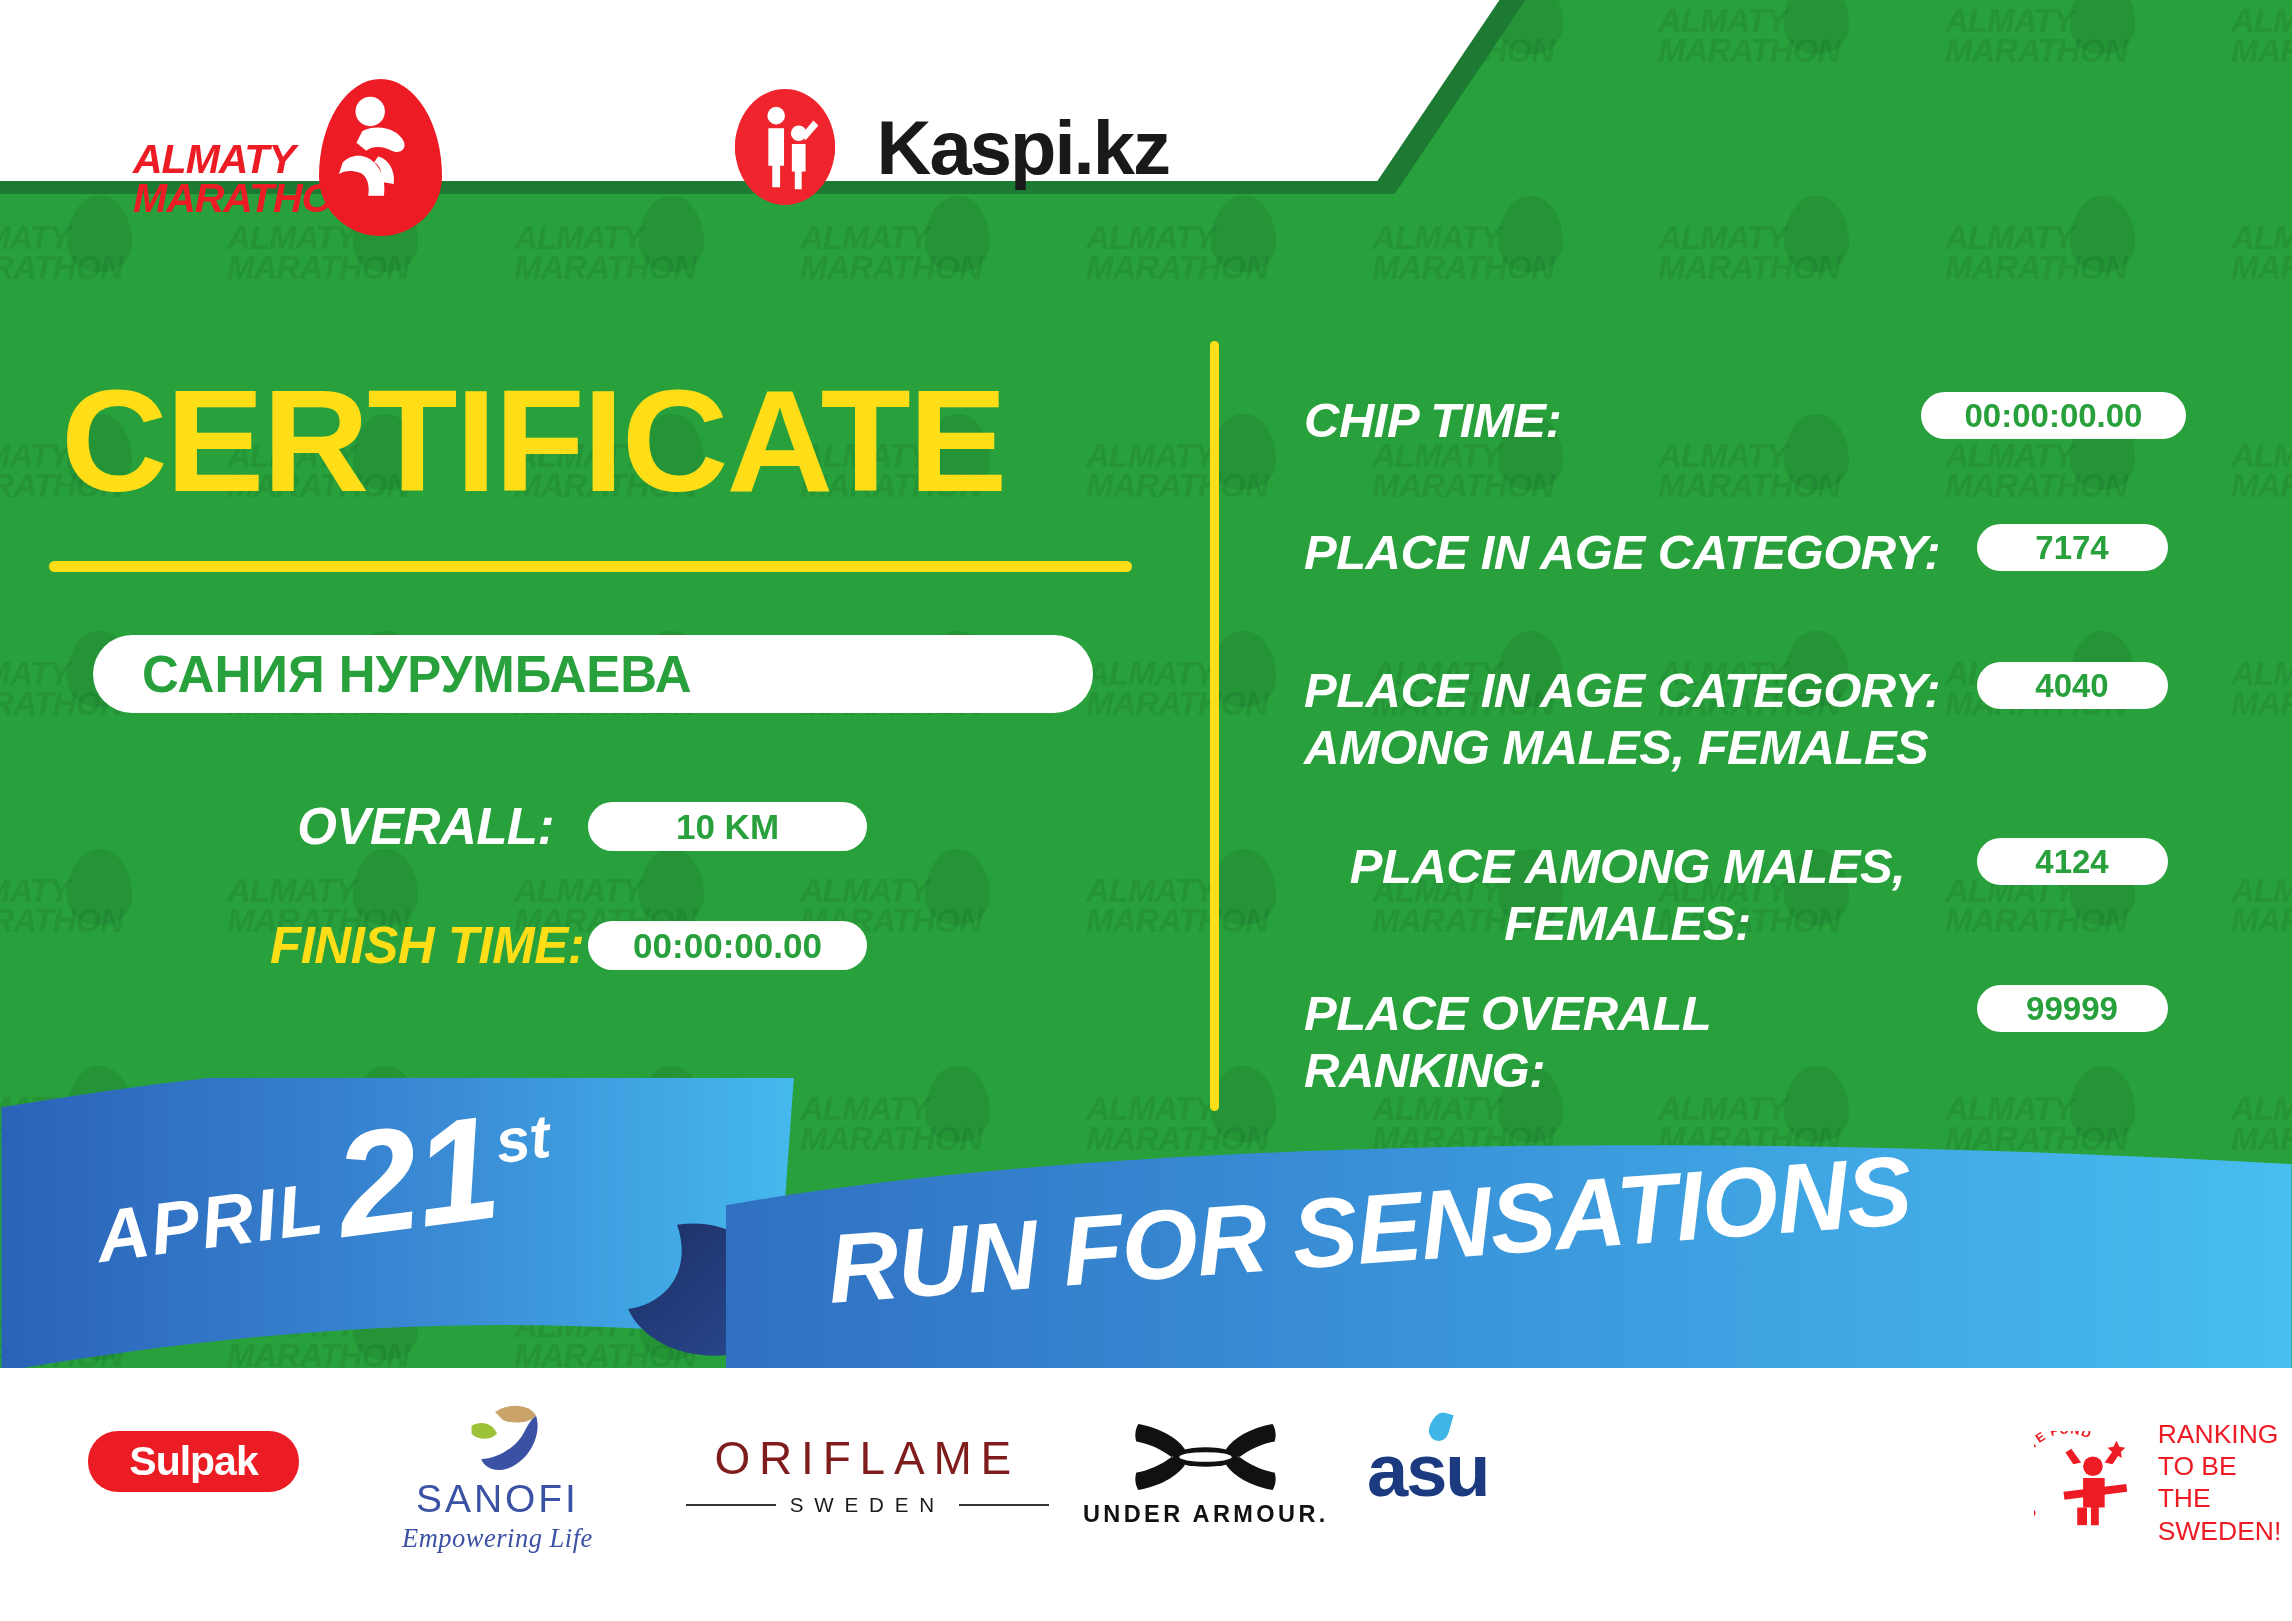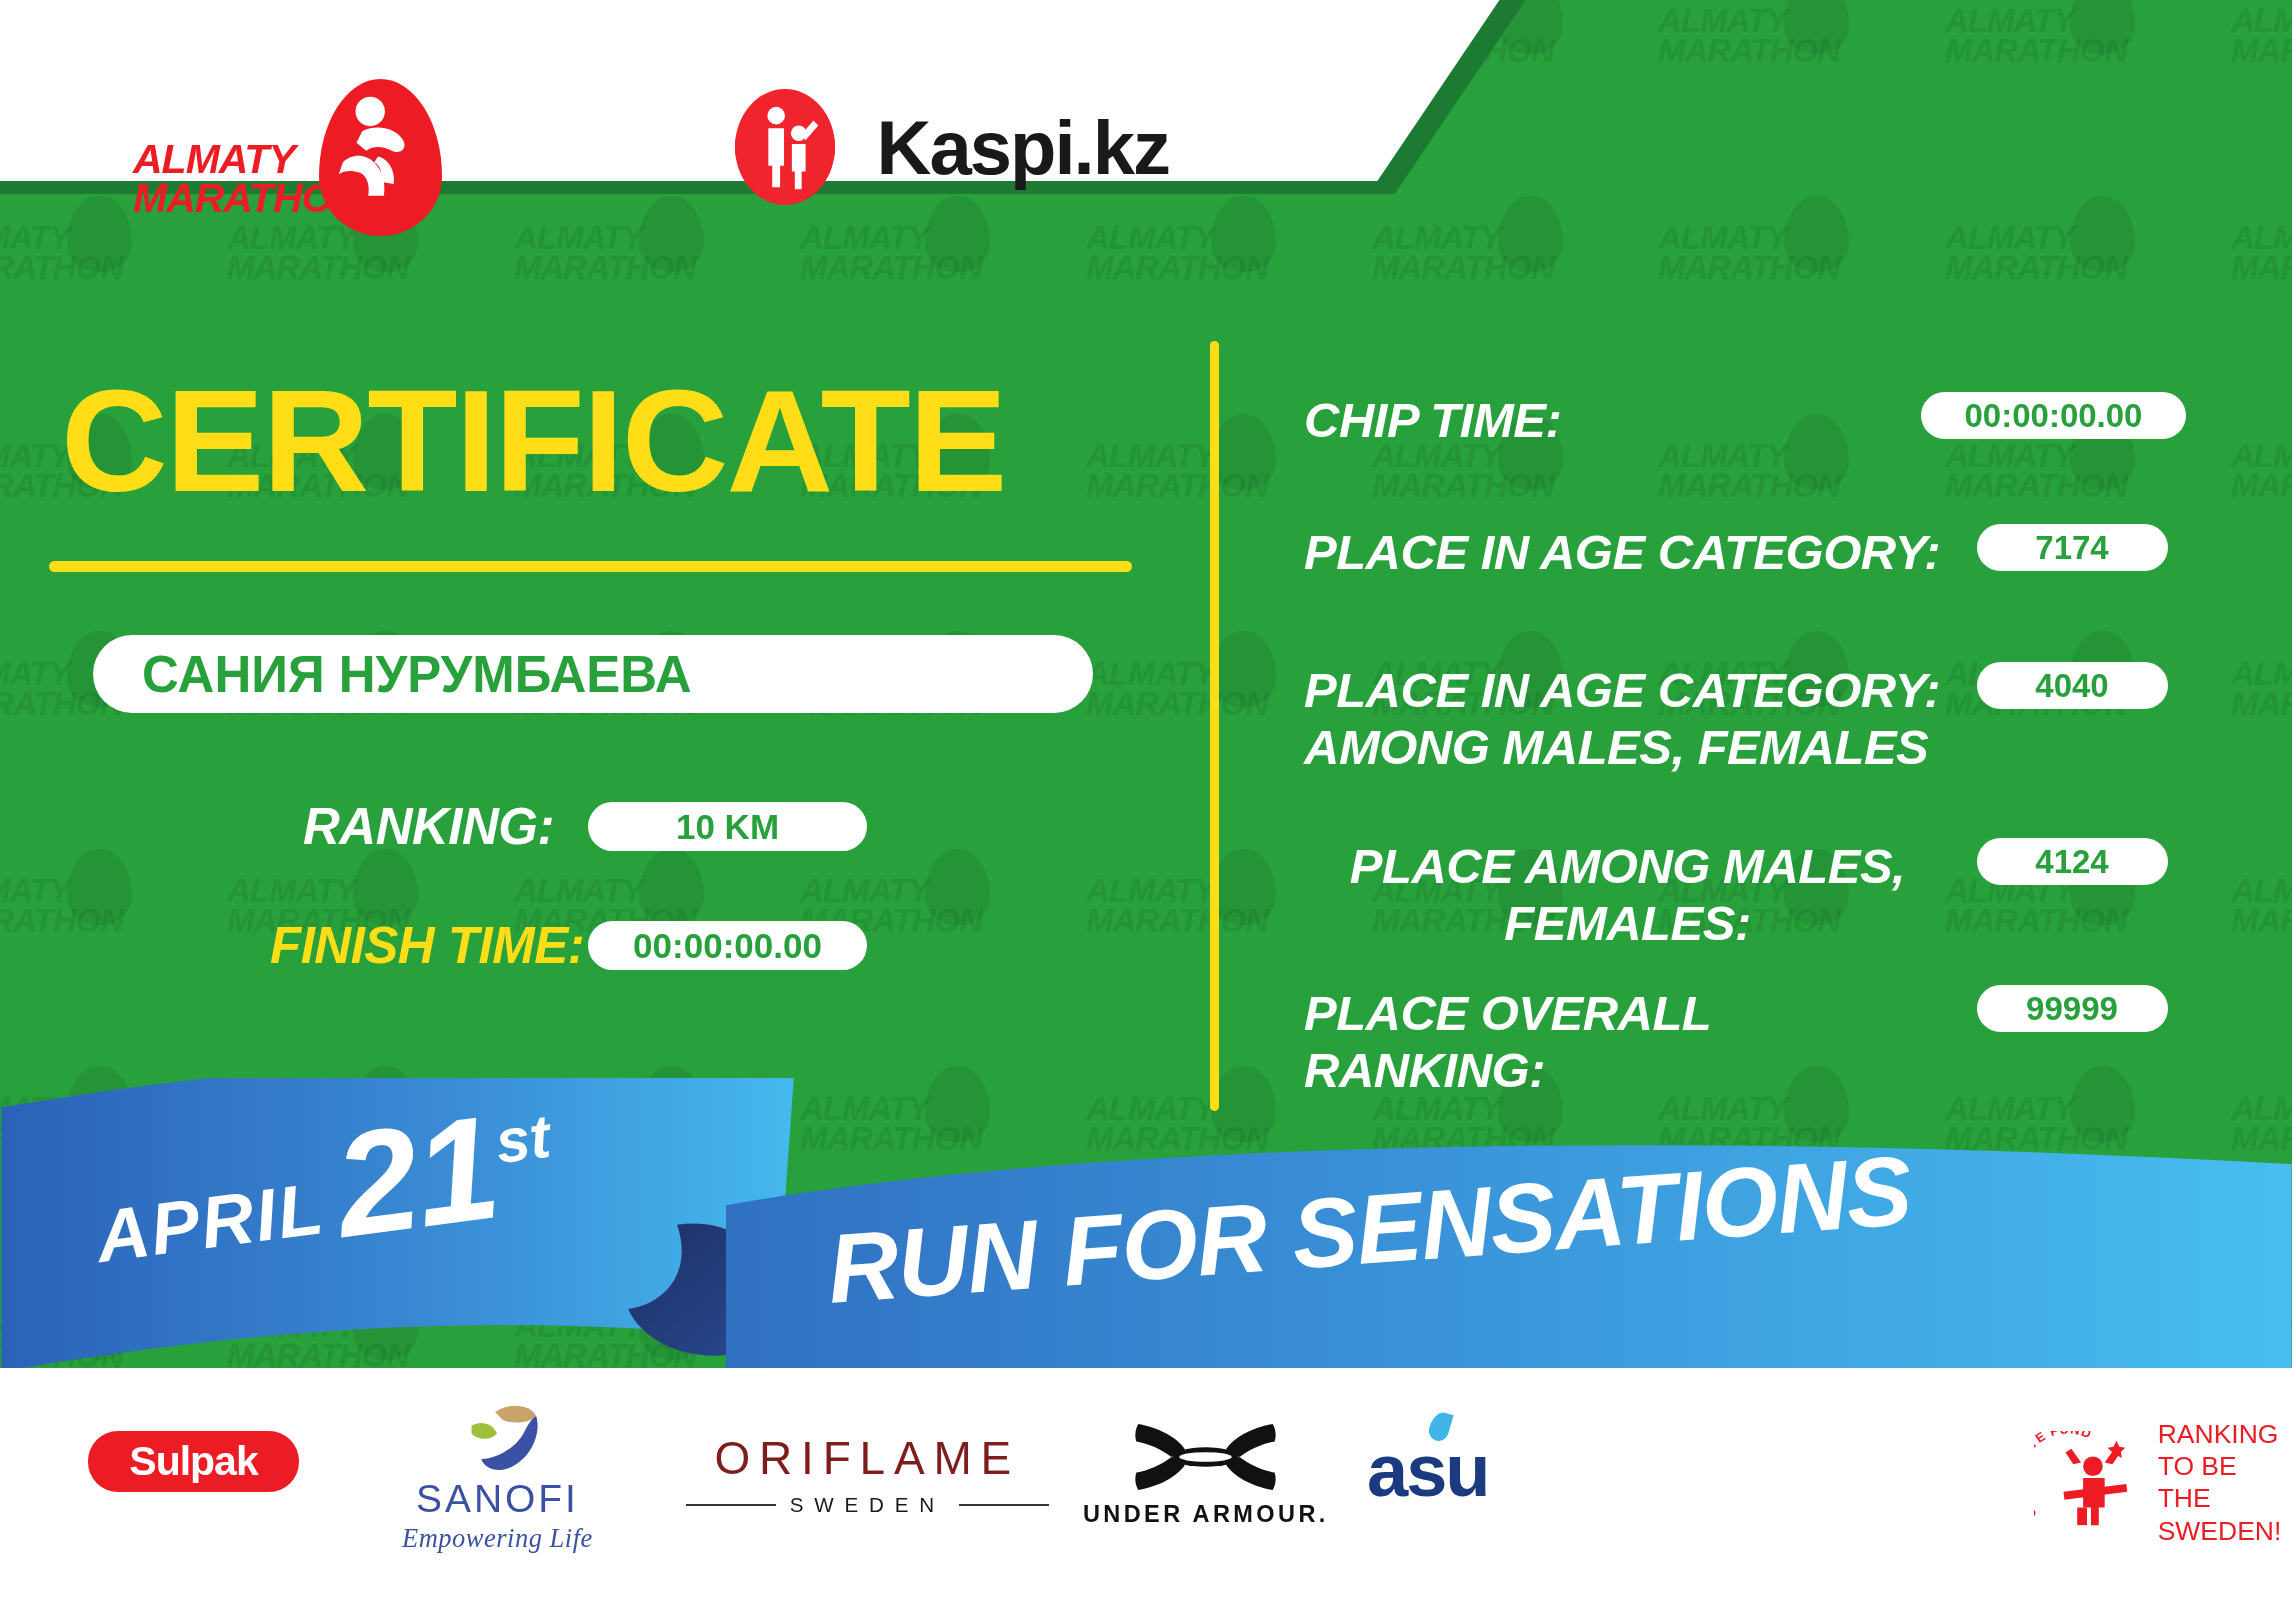--- a/index.html
+++ b/index.html
@@ -636,21 +636,21 @@
   </div>
 
   <div class="cert-title">CERTIFICATE</div>
   <div class="cert-rule"></div>
 
   <div class="name-pill">
     <span>САНИЯ НУРУМБАЕВА</span>
   </div>
 
   <div class="lrow row-distance">
-    <div class="lbl lbl-white">RANKING:</div>
+    <div class="lbl lbl-white">OVERALL:</div>
     <div class="pill">10 KM</div>
   </div>
 
   <div class="lrow row-finish">
     <div class="lbl lbl-yellow">FINISH TIME:</div>
     <div class="pill">00:00:00.00</div>
   </div>
 
   <div class="divider"></div>
 

